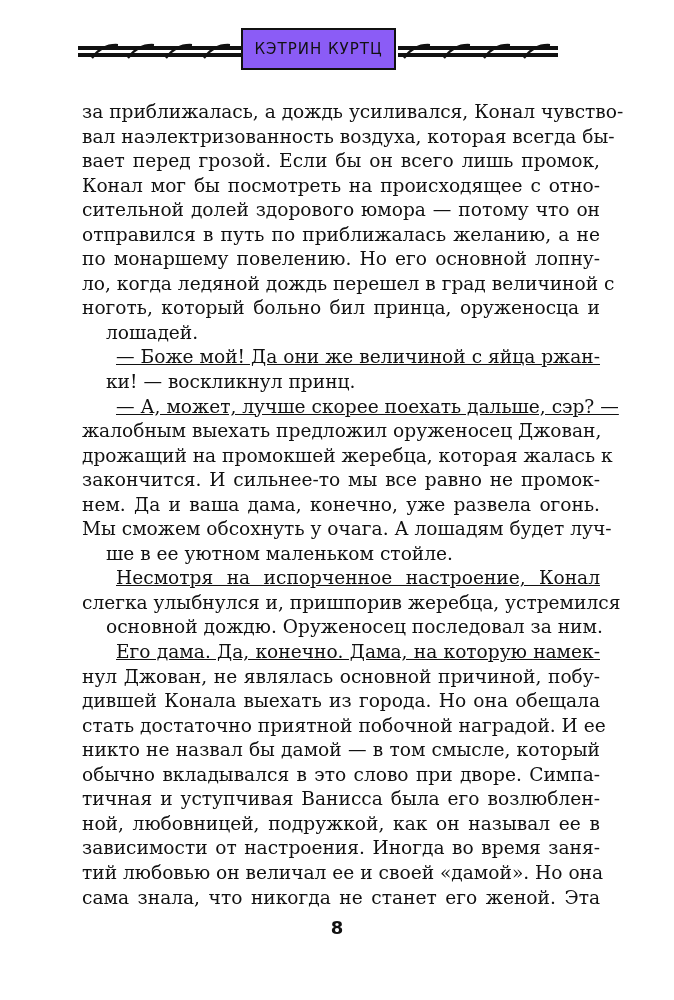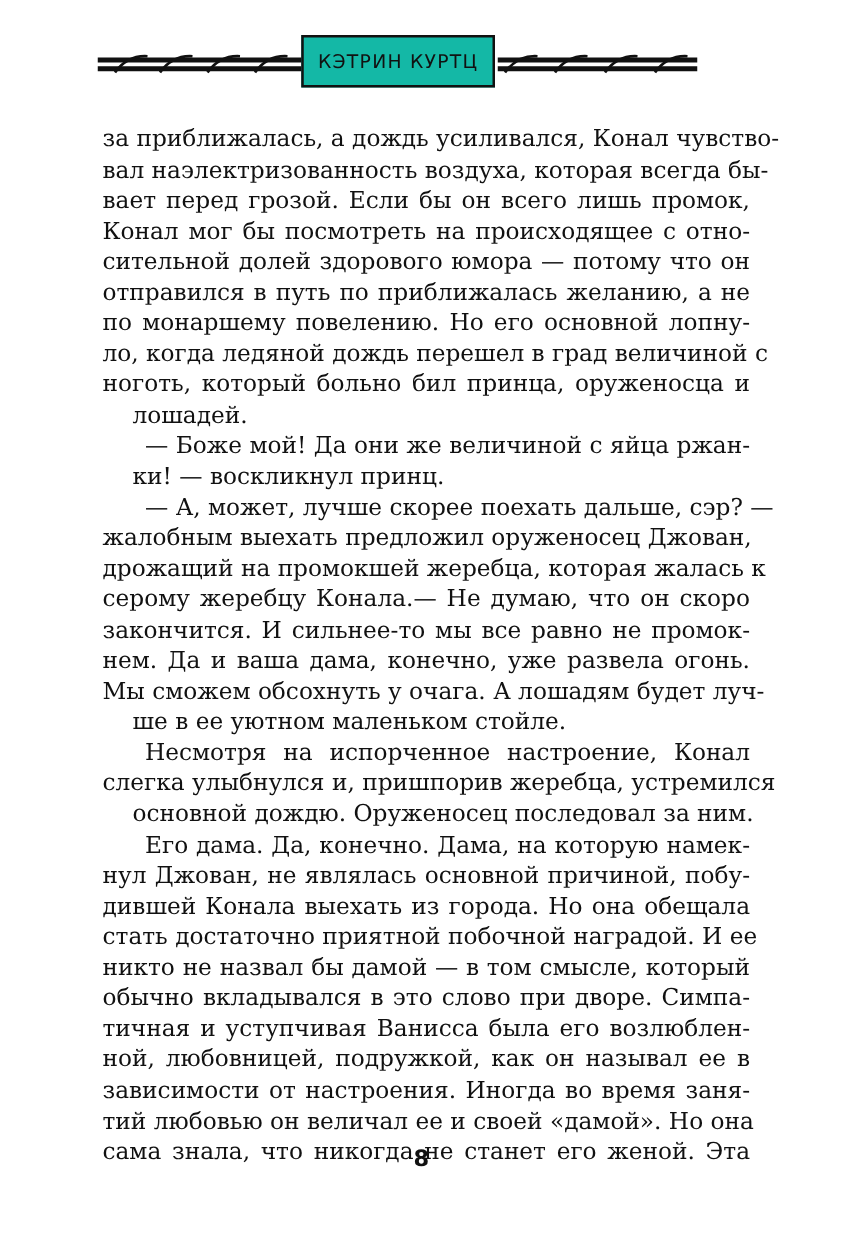--- a/index.html
+++ b/index.html
@@ -1,26 +1,26 @@
 <!DOCTYPE html>
 <html><head>
 <meta charset="utf-8">
 <style>
   html, body { margin: 0; padding: 0; background: #ffffff; }
   body { width: 674px; height: 1000px; position: relative; overflow: hidden; font-family: "DejaVu Serif", serif; color: #111; }
   .header { position: absolute; left: 78px; top: 28px; width: 480px; height: 46px; }
   .orn { position: absolute; top: 15px; height: 17px; }
   .orn.left { left: 0; width: 164px; }
   .orn.right { left: 320px; width: 160px; }
-  .title-box { position: absolute; left: 163px; top: 0; width: 155px; height: 42px; border: 2px solid #111; background: #14b8a6; display: flex; align-items: center; justify-content: center; box-sizing: border-box; }
+  .title-box { position: absolute; left: 163px; top: 0; width: 155px; height: 42px; border: 2px solid #111; background: #8b5cf6; display: flex; align-items: center; justify-content: center; box-sizing: border-box; }
   .title-box span { font-family: "DejaVu Sans", sans-serif; font-size: 15px; letter-spacing: 1px; font-weight: 500; }
   .body-text { position: absolute; left: 82px; top: 100px; width: 518px; font-size: 18.6px; line-height: 24.55px; }
   .line { display: block; white-space: nowrap; text-align: justify; text-align-last: justify; height: 24.55px; }
   .line.last { text-align-last: left; margin-left: 24px; }
-  .line.indent { padding-left: 34px; }
+  .line.indent { padding-left: 34px; text-decoration: underline; }
   .page-num { position: absolute; left: 0; width: 674px; top: 917px; text-align: center; font-family: "DejaVu Sans", sans-serif; font-weight: bold; font-size: 18px; }
 </style>
 </head>
 <body>
 
 <div class="header">
   <svg class="orn left" viewBox="0 0 164 17" preserveAspectRatio="none">
     <rect x="0" y="3" width="164" height="4" fill="#111"></rect>
     <rect x="0" y="10" width="164" height="4" fill="#111"></rect>
     <g stroke="#111" stroke-width="2.2" fill="none">
@@ -67,21 +67,20 @@
     <span class="line">отправился в путь по приближалась желанию, а не</span>
     <span class="line">по монаршему повелению. Но его основной лопну-</span>
     <span class="line">ло, когда ледяной дождь перешел в град величиной с</span>
     <span class="line">ноготь, который больно бил принца, оруженосца и</span>
     <span class="line last">лошадей.</span>
     <span class="line indent">— Боже мой! Да они же величиной с яйца ржан-</span>
     <span class="line last">ки! — воскликнул принц.</span>
     <span class="line indent">— А, может, лучше скорее поехать дальше, сэр? —</span>
     <span class="line">жалобным выехать предложил оруженосец Джован,</span>
     <span class="line">дрожащий на промокшей жеребца, которая жалась к</span>
-    <span class="line">серому жеребцу Конала.— Не думаю, что он скоро</span>
     <span class="line">закончится. И сильнее-то мы все равно не промок-</span>
     <span class="line">нем. Да и ваша дама, конечно, уже развела огонь.</span>
     <span class="line">Мы сможем обсохнуть у очага. А лошадям будет луч-</span>
     <span class="line last">ше в ее уютном маленьком стойле.</span>
     <span class="line indent">Несмотря на испорченное настроение, Конал</span>
     <span class="line">слегка улыбнулся и, пришпорив жеребца, устремился</span>
     <span class="line last">основной дождю. Оруженосец последовал за ним.</span>
     <span class="line indent">Его дама. Да, конечно. Дама, на которую намек-</span>
     <span class="line">нул Джован, не являлась основной причиной, побу-</span>
     <span class="line">дившей Конала выехать из города. Но она обещала</span>

